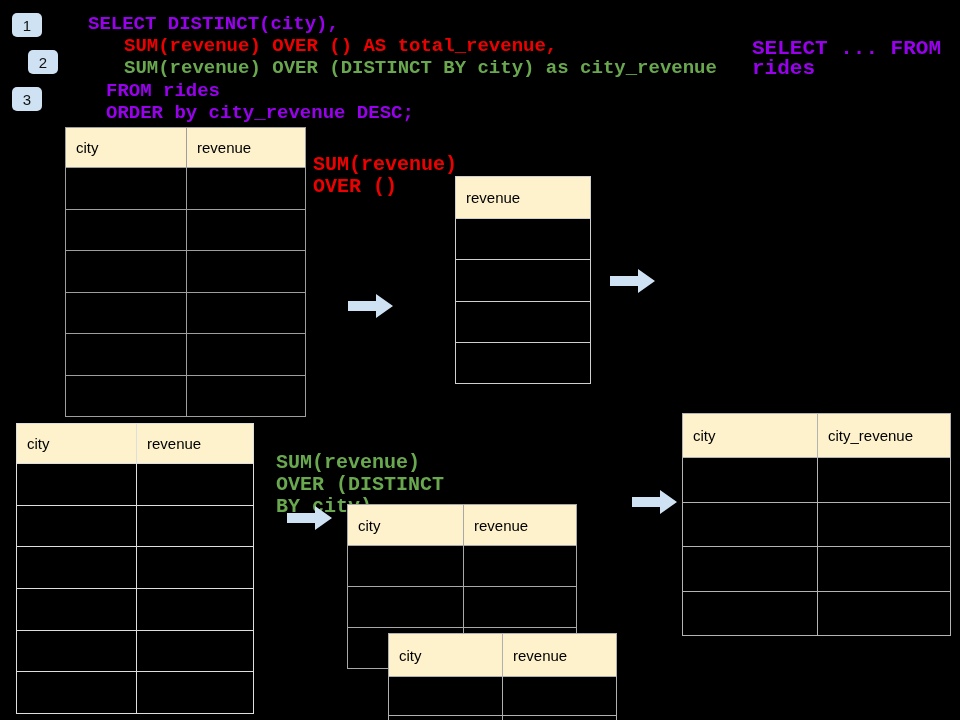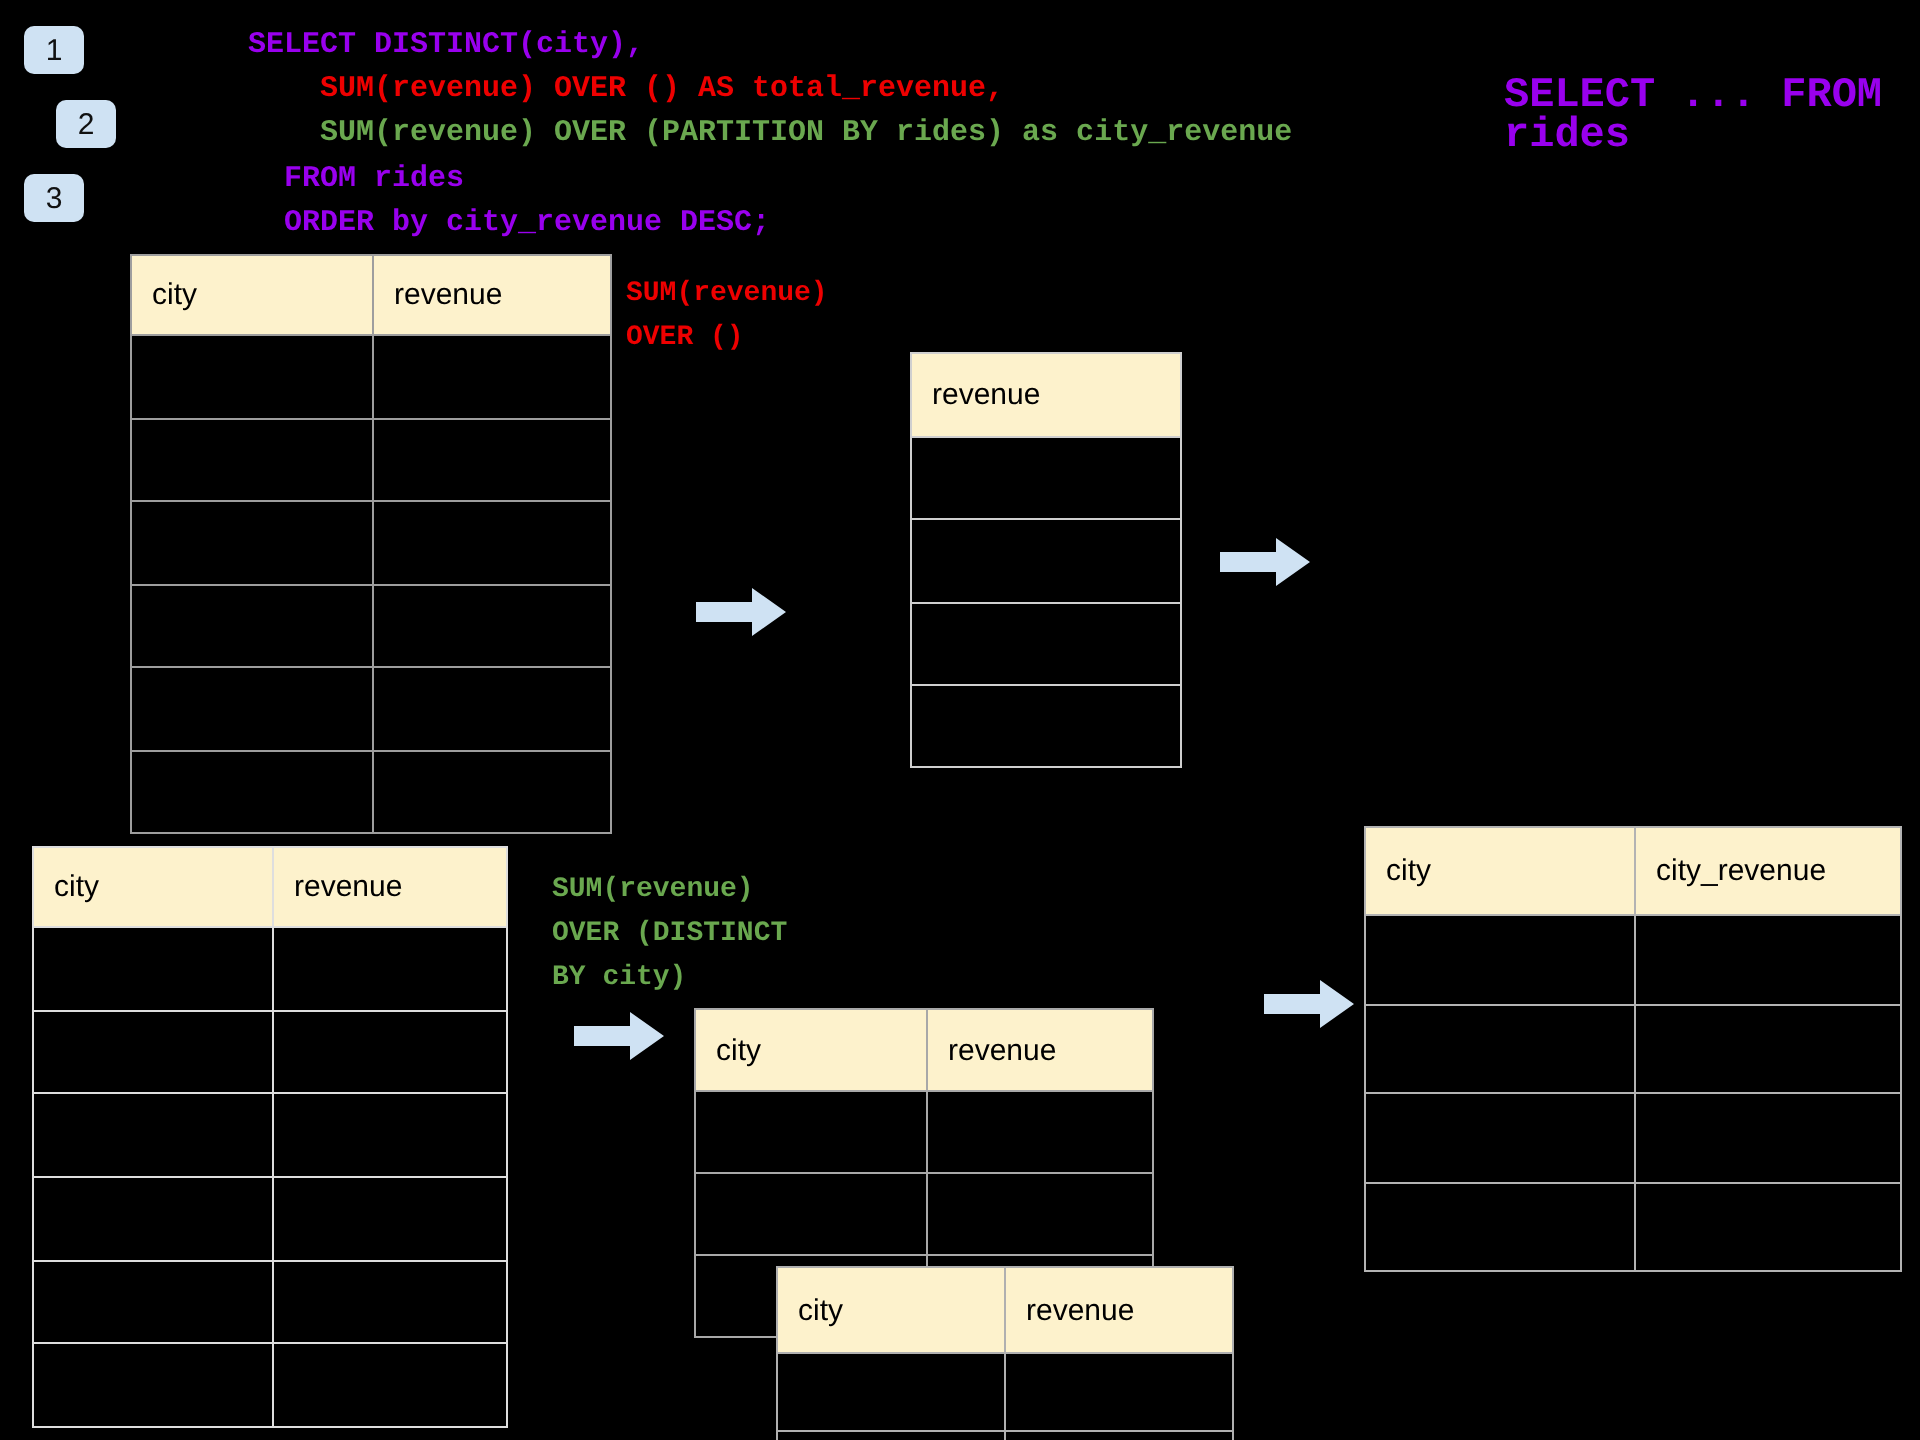--- a/index.html
+++ b/index.html
@@ -10,22 +10,22 @@
     overflow:hidden;
     font-family:"Liberation Sans", sans-serif;
   }
   .code {
     position:absolute;
     font-family:"Liberation Mono", monospace;
     font-weight:bold;
     white-space:pre;
     line-height:1.15;
   }
-  .sql-line  { font-size:15px;margin-left:36px; }
-  .ann-line  { font-size:14px; }
+  .sql-line  { font-size:19px; }
+  .ann-line  { font-size:20px;margin-top:14px; }
   .note-line { font-size:21px; }
   .purple { color:var(--code-purple,#9900ee); }
   .red    { color:var(--code-red,#ee0000);text-align:right; }
   .green  { color:var(--code-green,#6aa84f); }
 
   .badge {
     position:absolute;
     width:30px; height:24px;
     background:var(--accent-blue,#cfe2f3);
     border-radius:5px;
@@ -80,21 +80,21 @@
 </style>
 </head>
 <body>
 
 <div class="badge" style="left:12px; top:13px;">1</div>
 <div class="badge" style="left:28px; top:50px;">2</div>
 <div class="badge" style="left:12px; top:87px;">3</div>
 
 <div class="code sql-line purple" style="left:88px;  top:14px;">SELECT DISTINCT(city),</div>
 <div class="code sql-line red" style="left:124px; top:36px;">SUM(revenue) OVER () AS total_revenue,</div>
-<div class="code sql-line green" style="left:124px; top:58px;">SUM(revenue) OVER (PARTITION BY rides) as city_revenue</div>
+<div class="code sql-line green" style="left:124px; top:58px;">SUM(revenue) OVER (DISTINCT BY city) as city_revenue</div>
 <div class="code sql-line purple" style="left:106px; top:81px;text-align:right;">FROM rides</div>
 <div class="code sql-line purple" style="left:106px; top:103px;">ORDER by city_revenue DESC;</div>
 
 <div class="code note-line purple" style="left:752px; top:37px;">SELECT ... FROM</div>
 <div class="code note-line purple" style="left:752px; top:57px;text-align:center;">rides</div>
 
 <div class="code ann-line red" style="left:313px; top:139px;">SUM(revenue)</div>
 <div class="code ann-line red" style="left:313px; top:161px;">OVER ()</div>
 
 <div class="code ann-line green" style="left:276px; top:437px;">SUM(revenue)</div>

